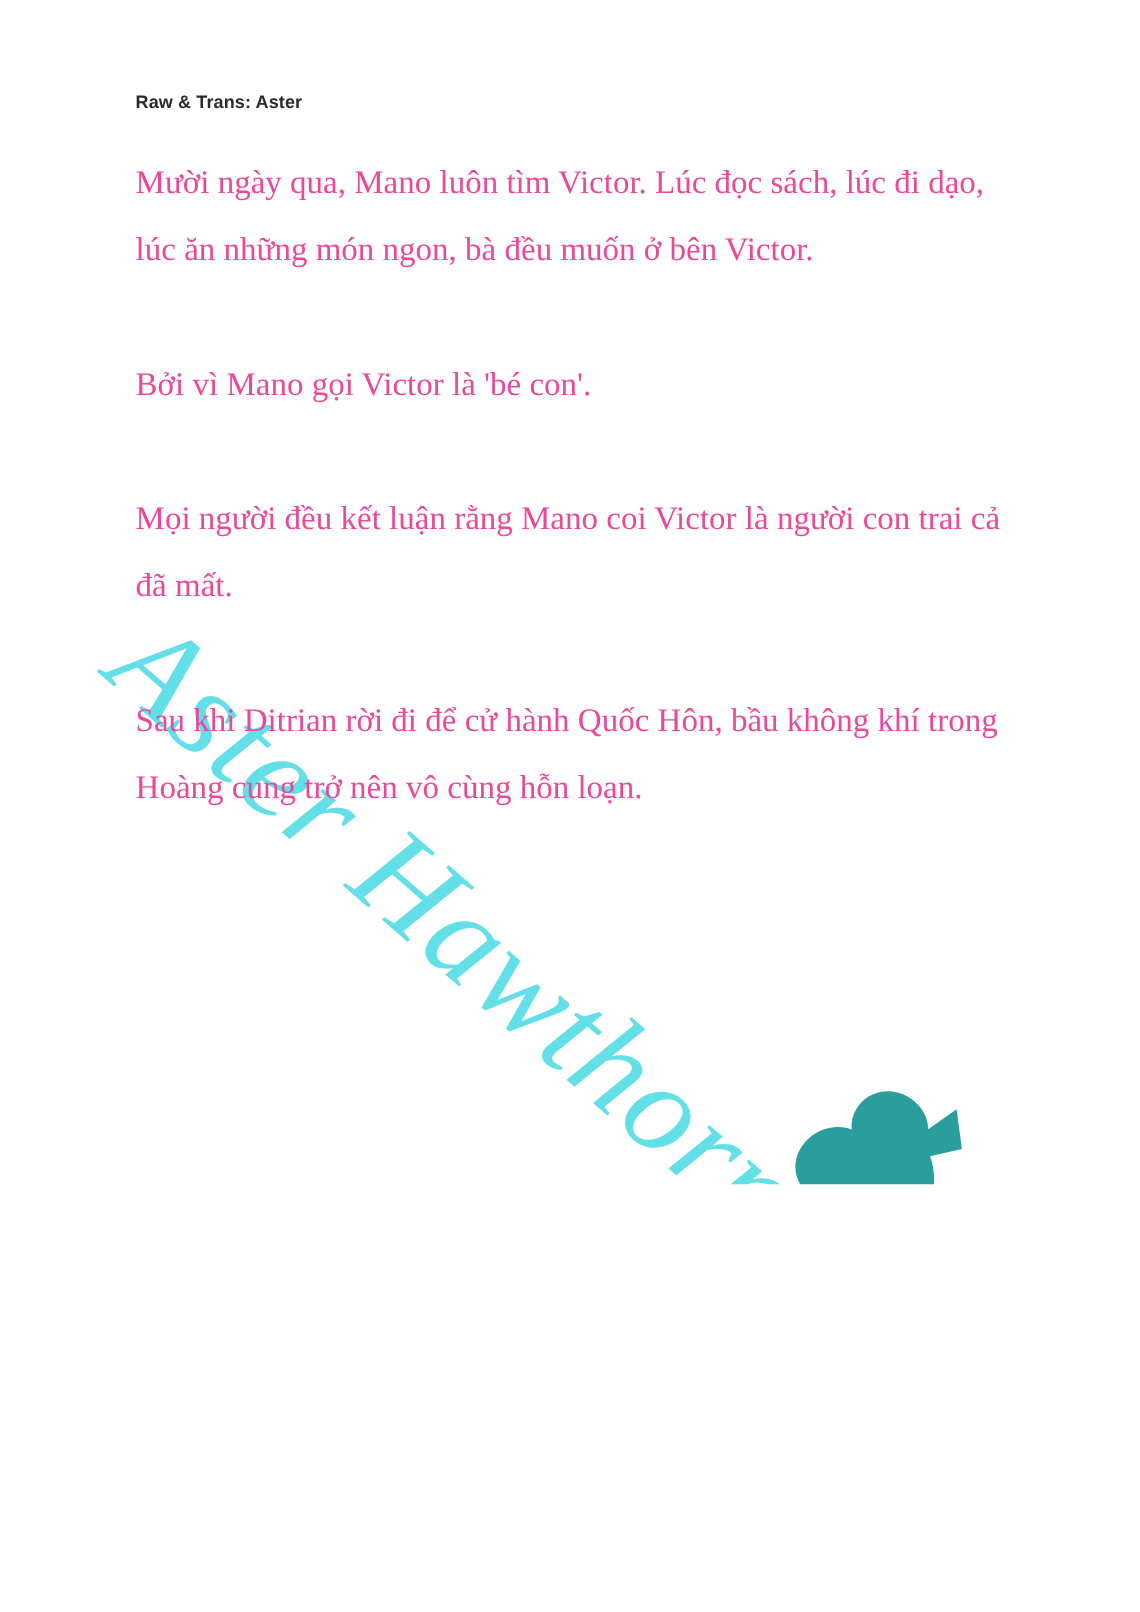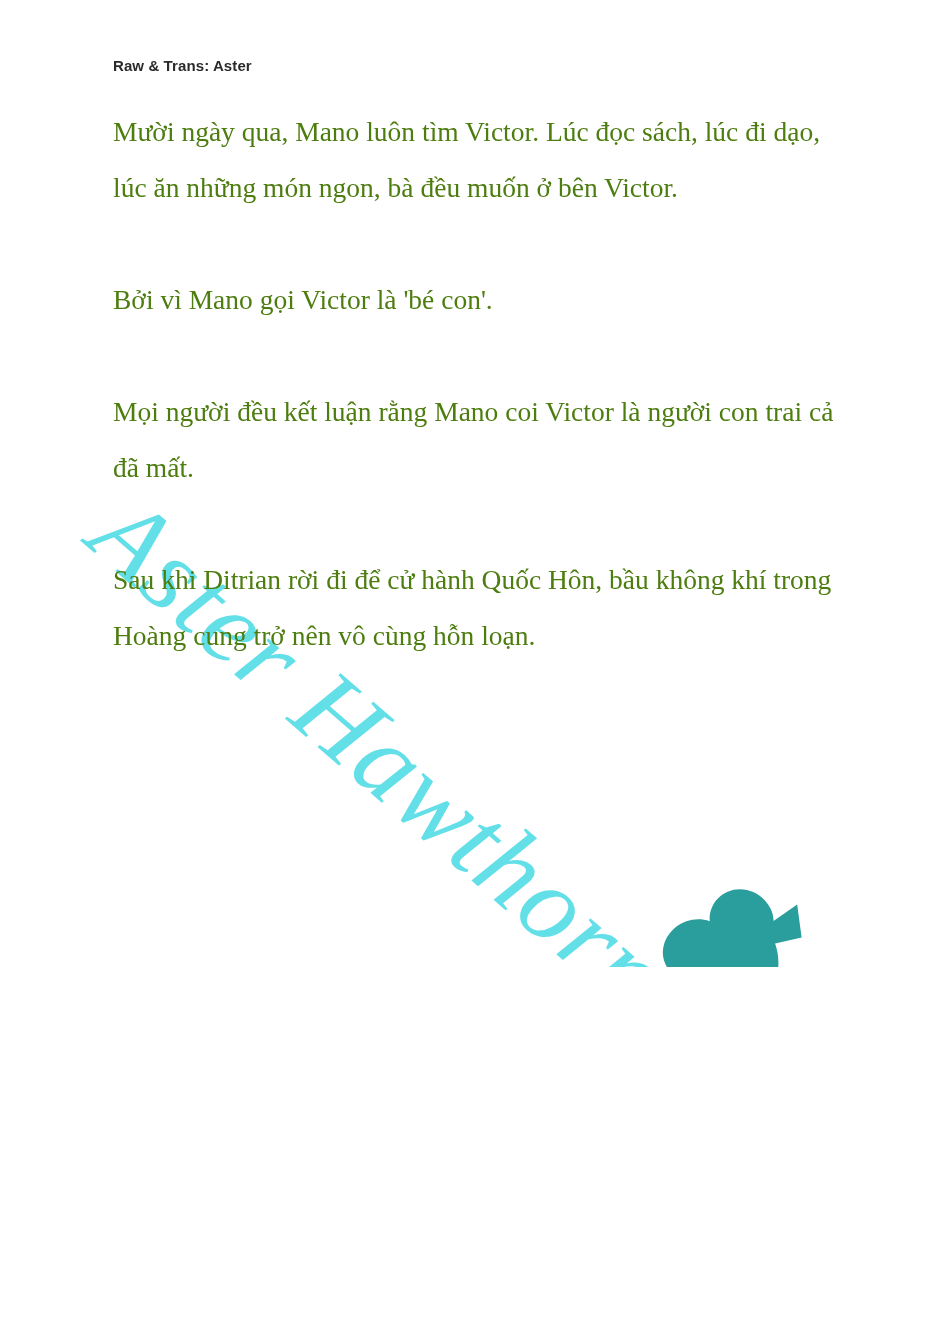--- a/index.html
+++ b/index.html
@@ -10,20 +10,21 @@
   body {
     font-family: "Liberation Sans", sans-serif;
   }
   .page {
     position: relative;
     width: 950px;
     height: 967px;
     background: #ffffff;
     overflow: hidden;
     box-sizing: border-box;
+    margin-top: 20px;
   }
 
   
   .page-header {
     position: absolute;
     left: 113px;
     top: 57px;
     font-family: "Liberation Sans", sans-serif;
     font-size: 15px;
     font-weight: 700;
@@ -37,21 +38,21 @@
     position: absolute;
     left: 113px;
     top: 104px;
     width: 730px;
     z-index: 3;
   }
   .para {
     font-family: "Liberation Serif", "DejaVu Serif", serif;
     font-size: 27.5px;
     line-height: 56px;
-    color: #4d7c0f;
+    color: #ec4899;
     margin: 0 0 56px 0;
     white-space: pre-line;
   }
   .para:last-child { margin-bottom: 0; }
 
   
   .watermark-layer {
     position: absolute;
     left: 0;
     top: 0;

